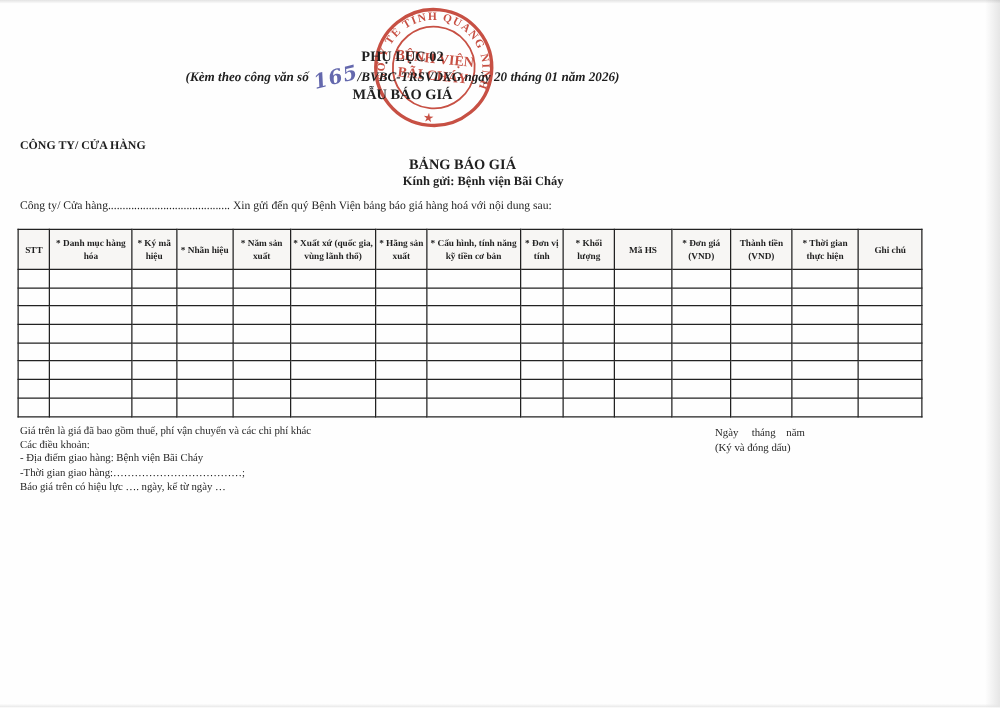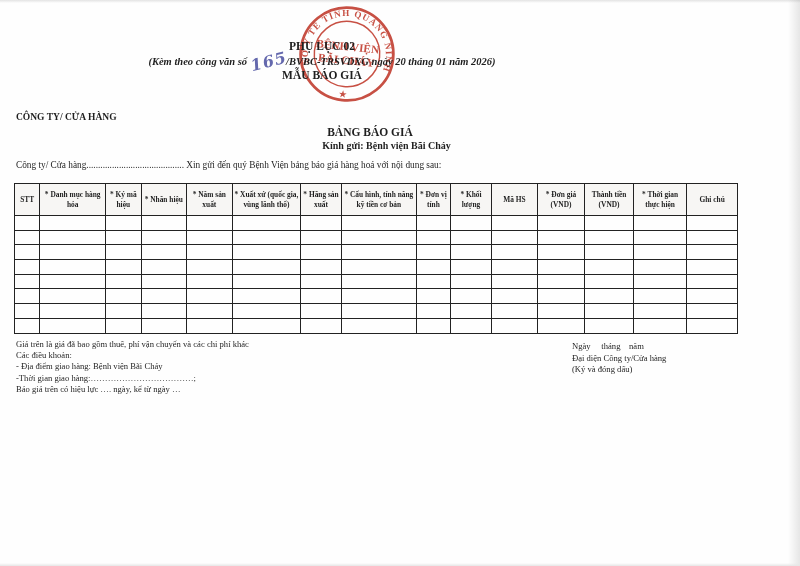--- a/index.html
+++ b/index.html
@@ -275,16 +275,15 @@
   <div class="notes" id="notes-block">
       <div>Giá trên là giá đã bao gồm thuế, phí vận chuyển và các chi phí khác</div>
       <div>Các điều khoản:</div>
       <div>- Địa điểm giao hàng: Bệnh viện Bãi Cháy</div>
       <div>-Thời gian giao hàng:………………………………;</div>
       <div>Báo giá trên có hiệu lực …. ngày, kể từ ngày …</div>
     </div>
 
   <div class="signature">
     <div>Ngày     tháng    năm</div>
-    <div>Đại diện Công ty/Cửa hàng</div>
     <div>(Ký và đóng dấu)</div>
   </div>
 </div>
 
 </body></html>

